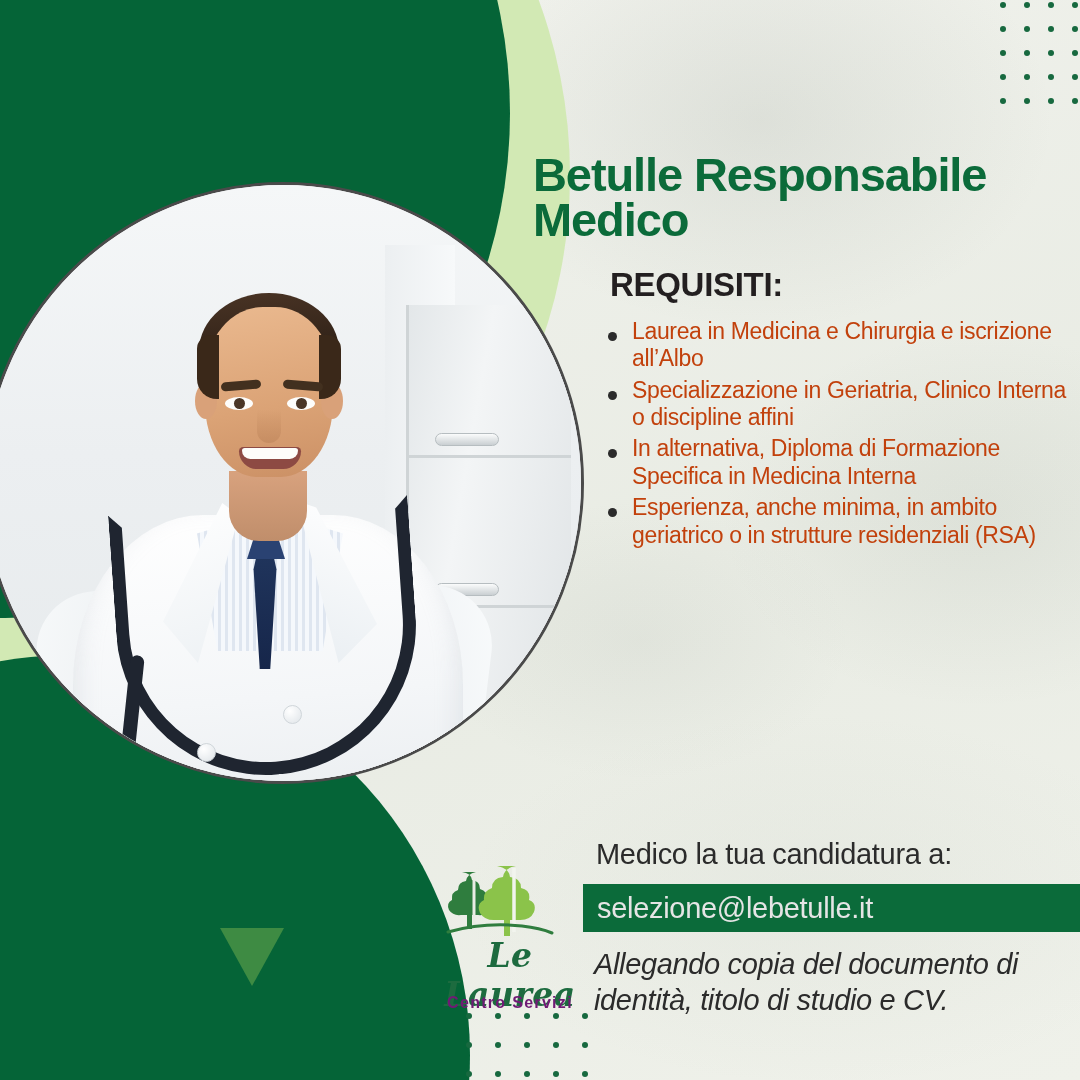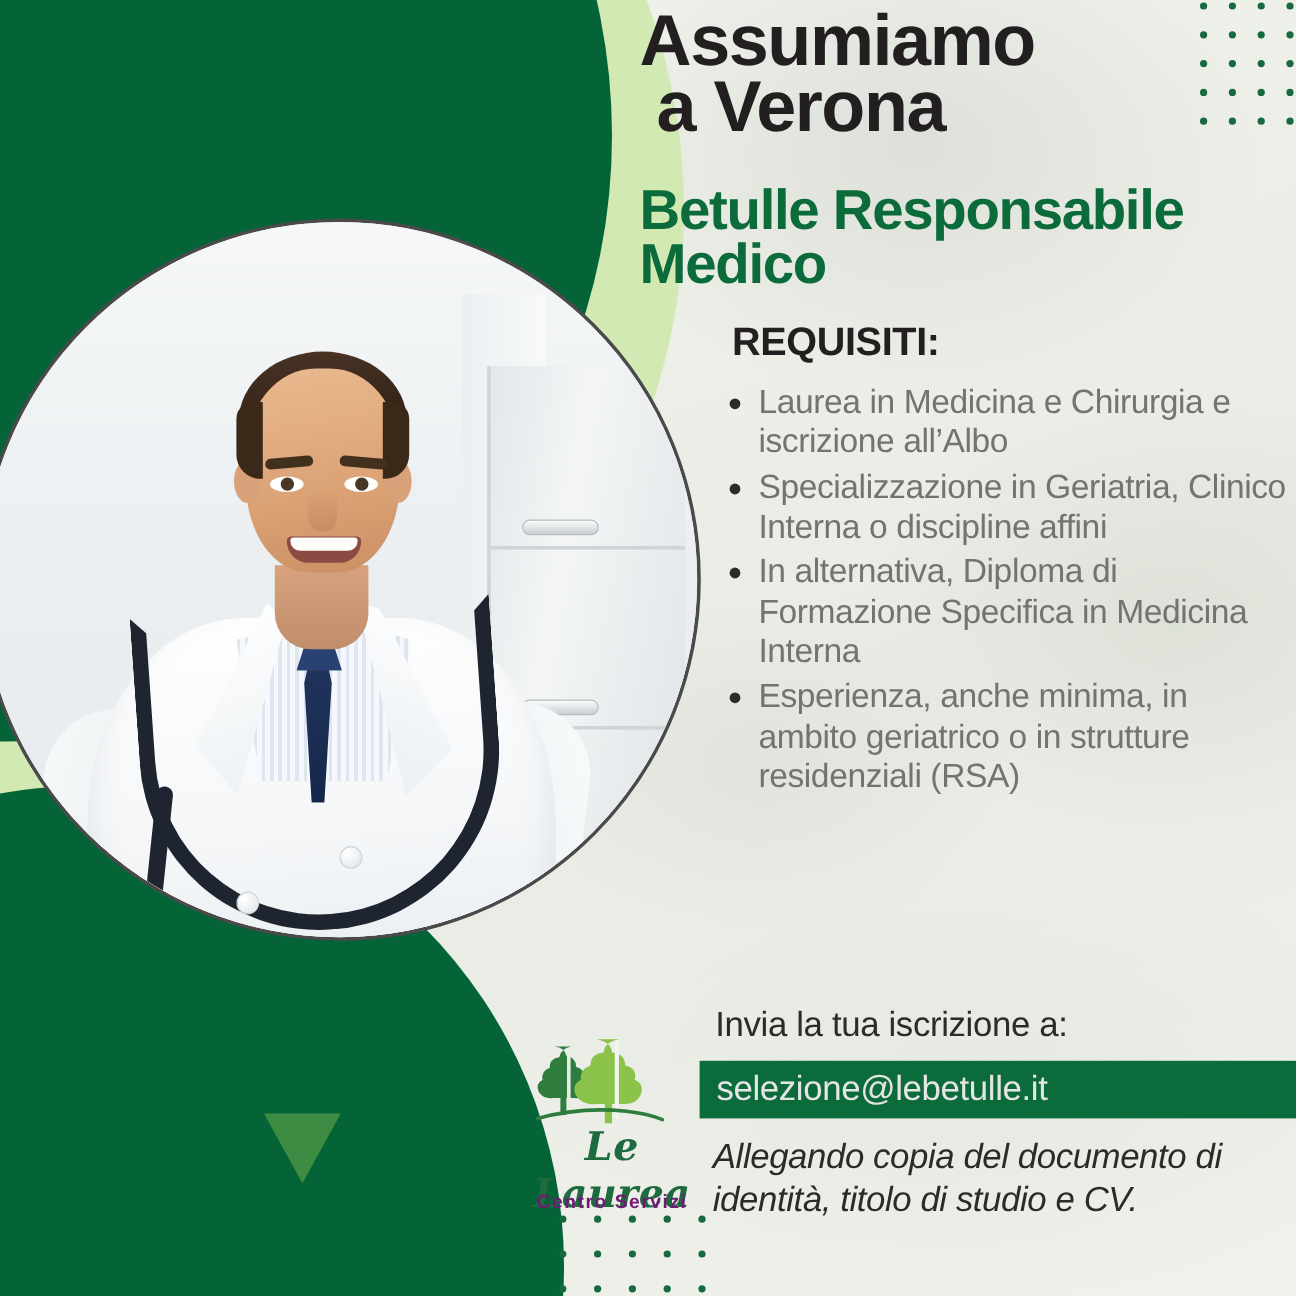--- a/index.html
+++ b/index.html
@@ -270,23 +270,23 @@
     color:#231f20;
   }
 
   .req-list{
     position:absolute; left:72px; top:318px; width:470px;
     list-style:none;
   }
   .req-list li{
     position:relative;
     padding-left:30px;
-    font-size:28px;
+    font-size:23px;
     line-height:1.19;
-    color:#737373;
+    color:#c2410c;
     margin-bottom:4px;
     letter-spacing:-.35px;
   }
   .req-list li::before{
     content:"";
     position:absolute; left:6px; top:14px;
     width:9px; height:9px; border-radius:50%;
     background:#2b2b2b;
   }
 
@@ -424,40 +424,36 @@
       <i style="left: 116px; top: 29px;"></i>
       <i style="left: 0px; top: 58px;"></i>
       <i style="left: 29px; top: 58px;"></i>
       <i style="left: 58px; top: 58px;"></i>
       <i style="left: 87px; top: 58px;"></i>
       <i style="left: 116px; top: 58px;"></i>
     </div>
 
   <div class="content">
 
-    <div class="headline">
-      <span>Assumiamo</span>
-      <span class="l2">a Verona</span>
-    </div>
 
     <div class="subhead">
       <span>Betulle Responsabile</span><br>
       <span>Medico</span>
     </div>
 
     <div class="req-title">REQUISITI:</div>
 
     <ul class="req-list" id="req-list">
         <li>Laurea in Medicina e Chirurgia e iscrizione all’Albo</li>
         <li>Specializzazione in Geriatria, Clinico Interna o discipline affini</li>
         <li>In alternativa, Diploma di Formazione Specifica in Medicina Interna</li>
         <li>Esperienza, anche minima, in ambito geriatrico o in strutture residenziali (RSA)</li>
       </ul>
 
-    <div class="cta-label">Invia la tua iscrizione a:</div>
+    <div class="cta-label">Medico la tua candidatura a:</div>
 
     <div class="email-bar">
       <span>selezione@lebetulle.it</span>
     </div>
 
     <div class="closing">Allegando copia del documento di identità, titolo di studio e CV.</div>
   </div>
 
   <div class="logo">
     <svg width="160" height="78" viewBox="0 0 160 78">

